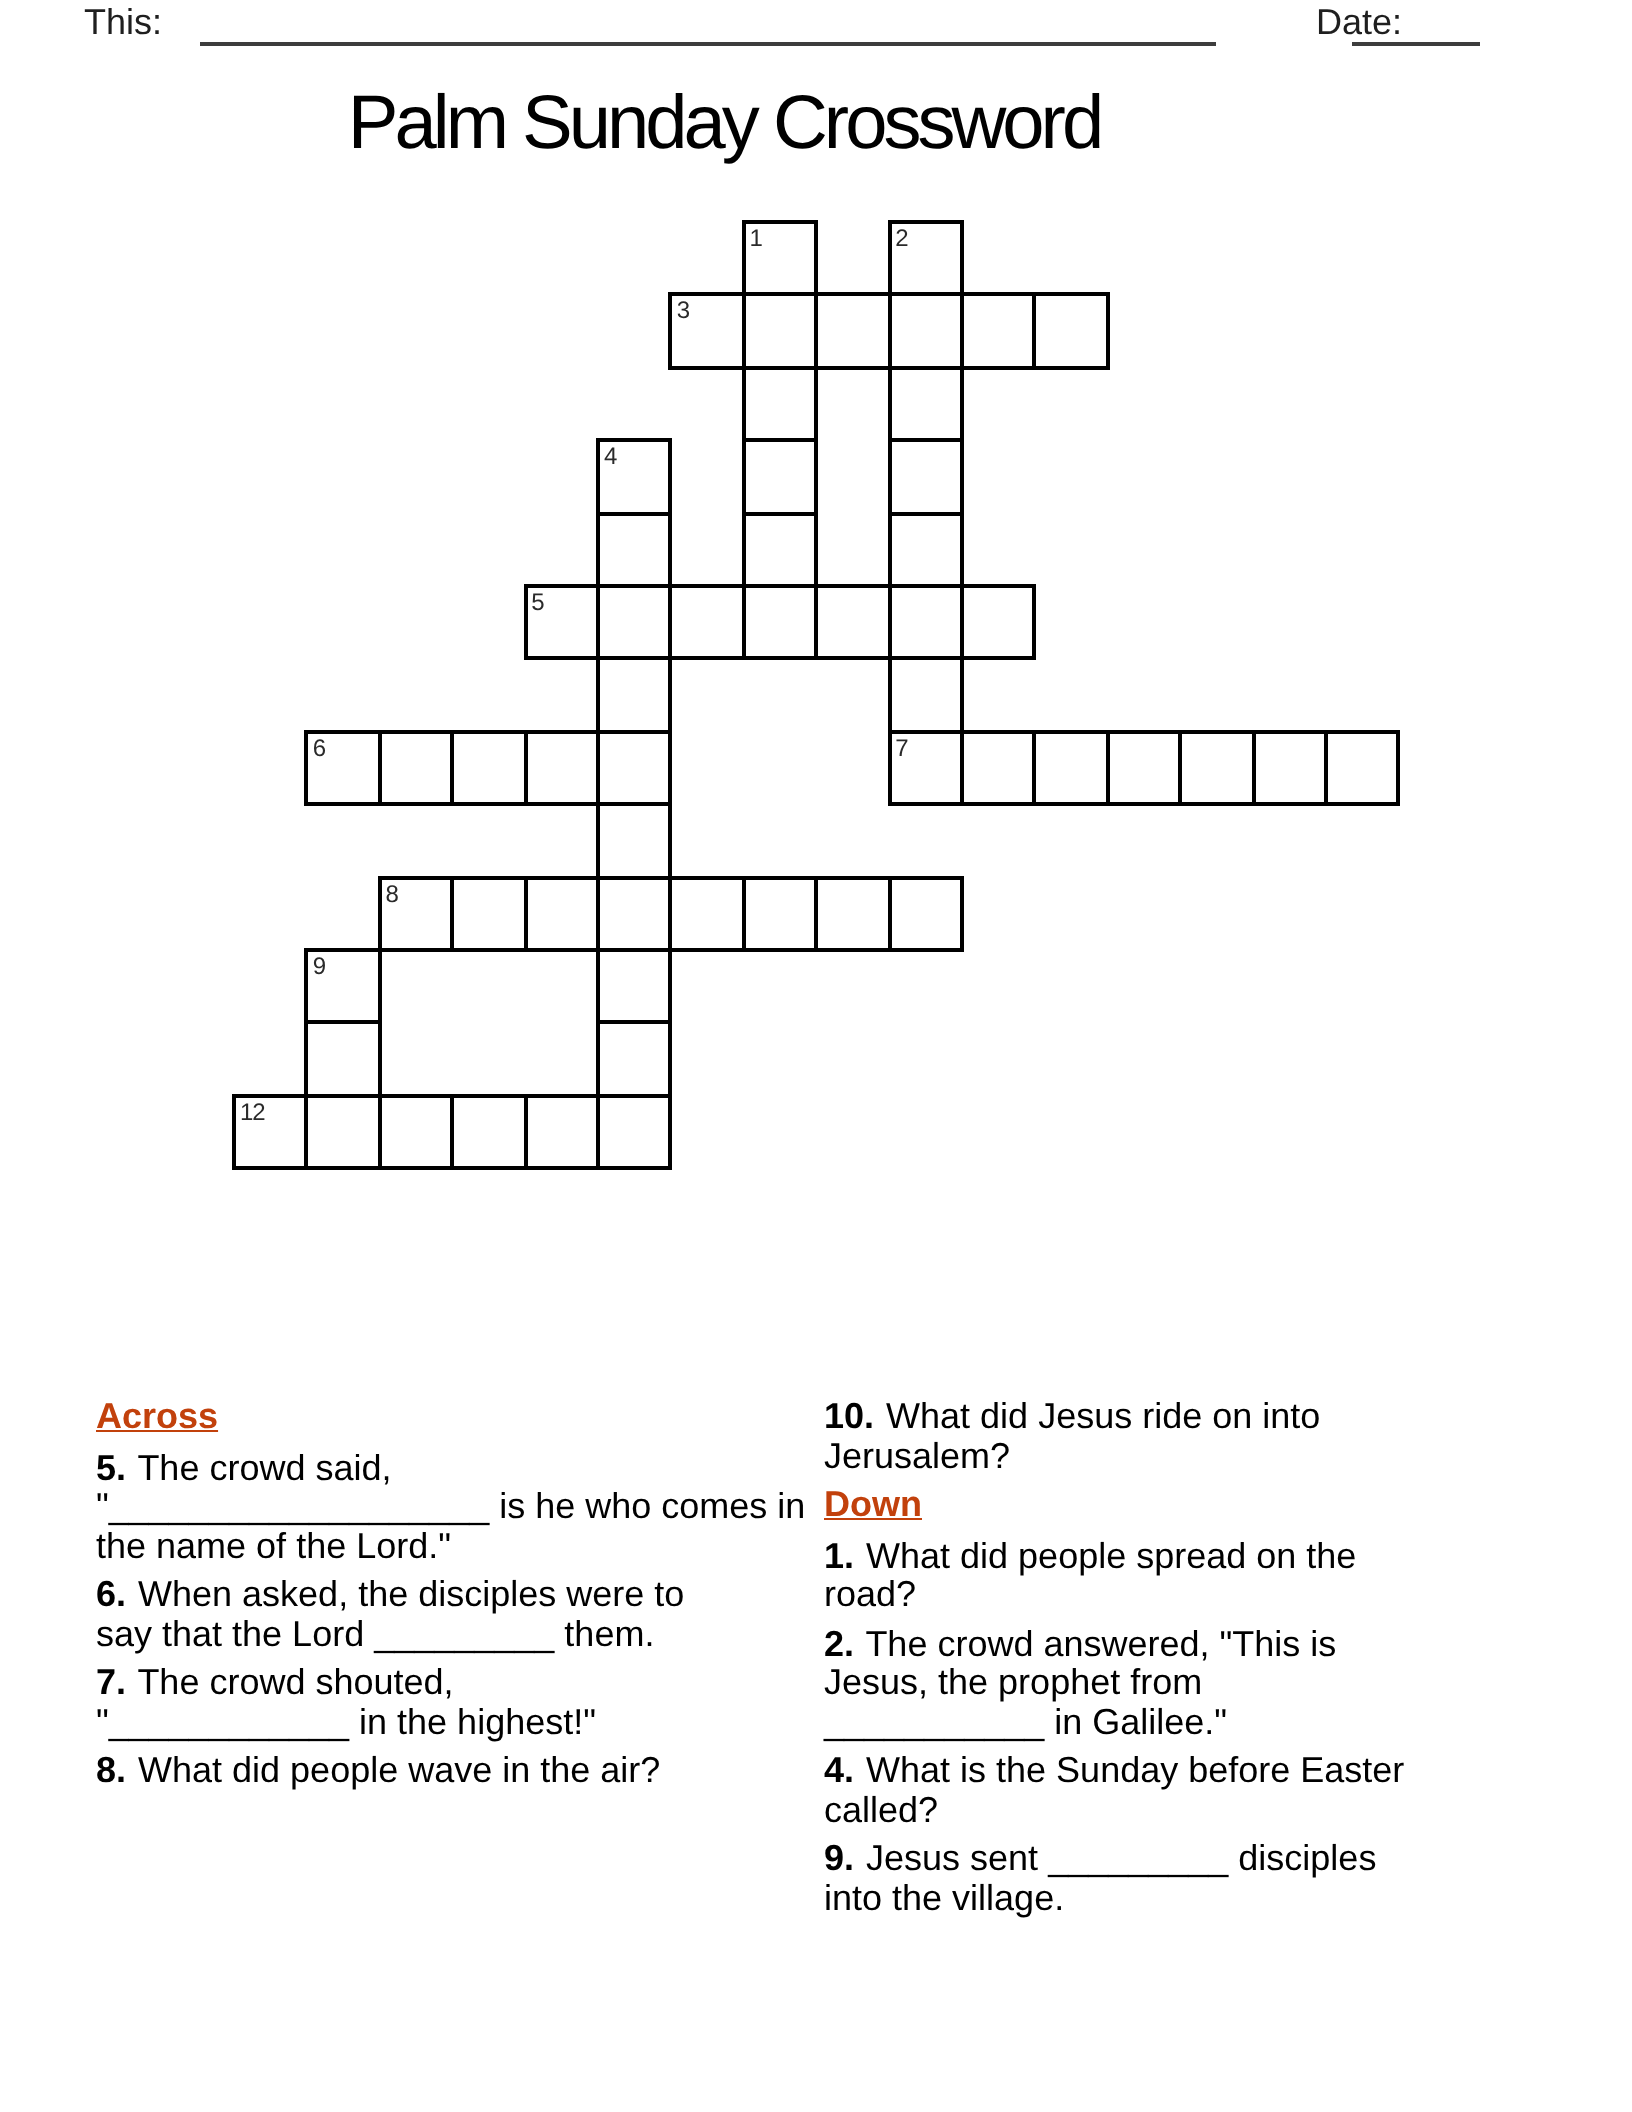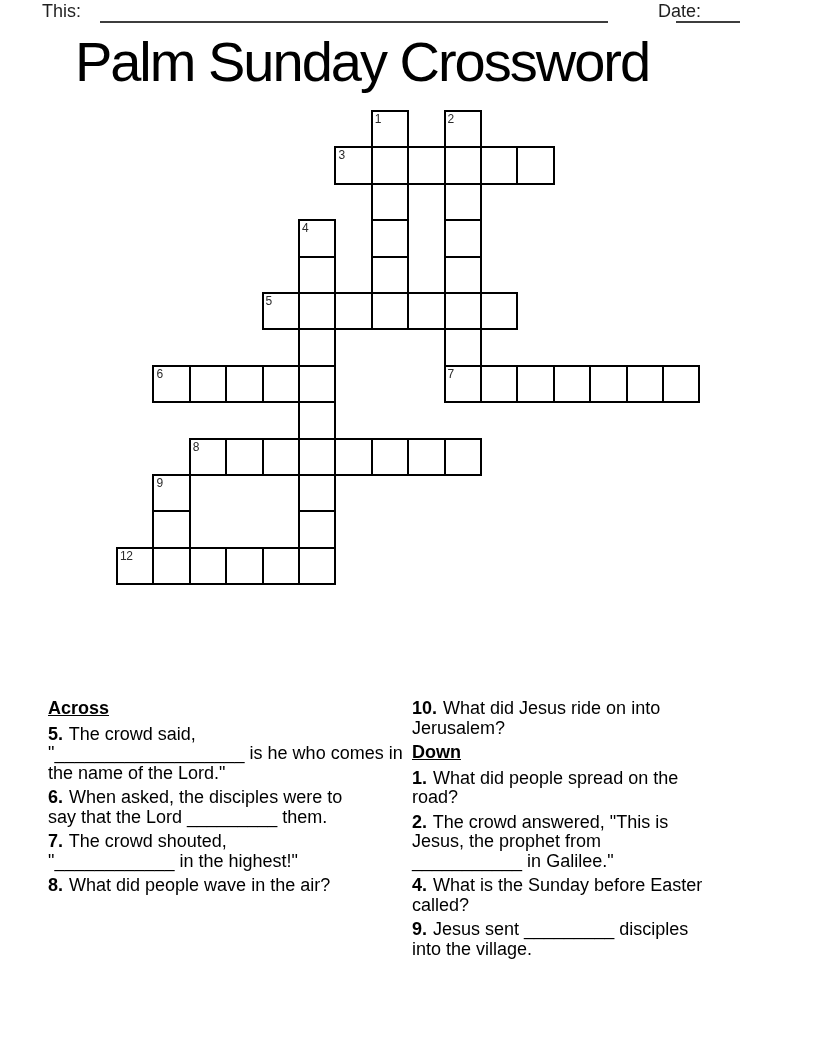--- a/index.html
+++ b/index.html
@@ -11,39 +11,39 @@
   #name-date{position:absolute;left:0;top:0;width:816px;height:30px;}
   .hdr-label{position:absolute;top:1px;font-size:18px;line-height:21px;color:#1f1f1f;}
   #name-label{left:42px;}
   #date-label{left:658px;}
   .blank-line{position:absolute;top:2px;height:19px;border-bottom:2px solid #3d3d3d;}
   #name-line{left:100px;width:508px;}
   #date-line{left:676px;width:64px;}
   
   #page-title{
     position:absolute;left:0;top:31px;width:724px;text-align:center;
-    font-size:56px;line-height:62px;letter-spacing:-2px;color:#000;font-weight:normal;
+    font-size:38px;line-height:62px;letter-spacing:-2px;color:#000;font-weight:normal;
   }
   
   #grid{position:absolute;left:116px;top:110px;width:585px;height:476px;}
   .cell{
     position:absolute;width:38.4px;height:38.4px;box-sizing:border-box;
     border:2px solid #000;background:#fff;
   }
   .cellnum{
     position:absolute;left:2px;top:0;font-size:12px;line-height:14px;
     color:#2a2a2a;letter-spacing:-0.5px;
   }
   
   #clues{position:absolute;left:48px;top:699px;width:740px;display:flex;}
   .ccol{width:364px;flex:0 0 auto;}
   .ccol.right{width:376px;}
   .chead{
     font-size:18px;line-height:19.5px;font-weight:bold;text-decoration:underline;
-    margin:0 0 6px 0;color:#000000;
+    margin:0 0 6px 0;color:#c2410c;
   }
   .clue{
     white-space:pre-wrap;font-size:18px;line-height:19.5px;margin:0 0 5px 0;color:#000000;
   }
   .clue b{font-weight:bold;margin-right:1px;}
 </style>
 </head>
 <body>
 
 <div id="name-date">

